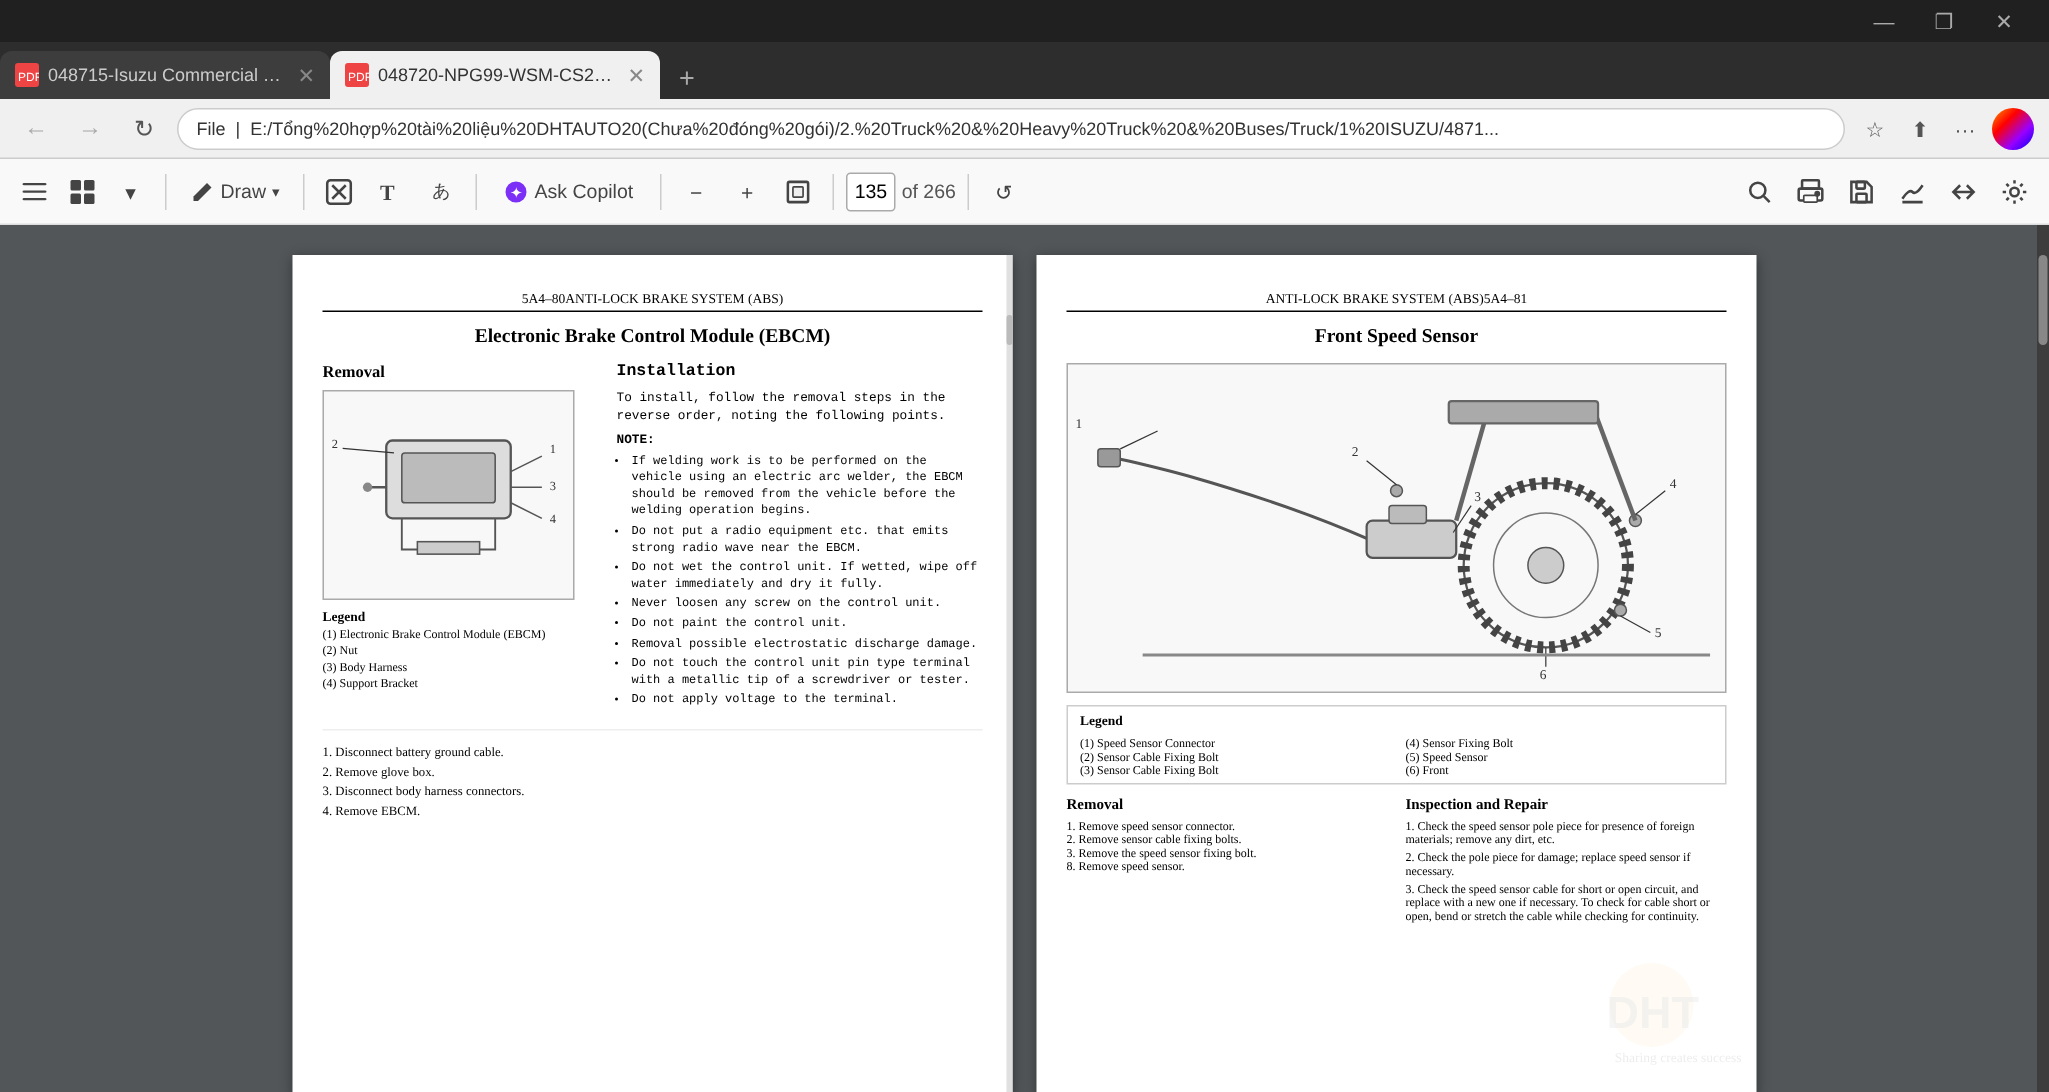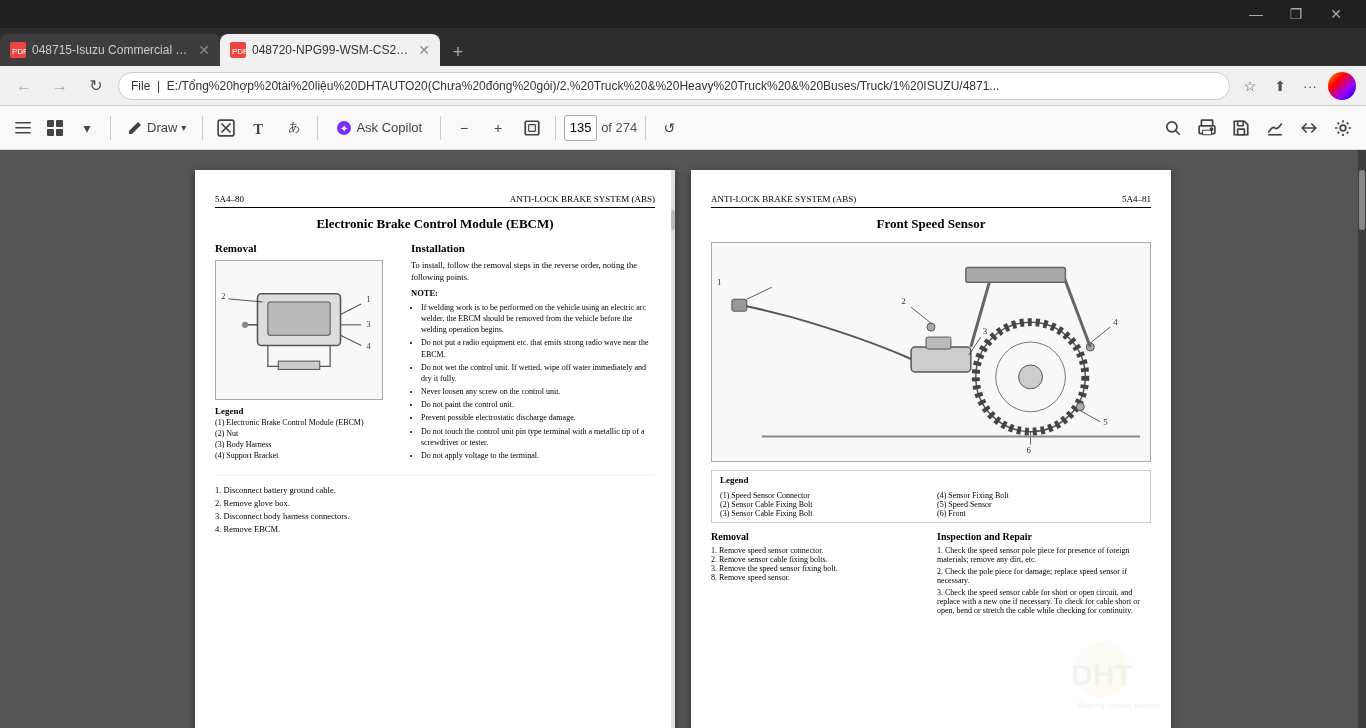--- a/index.html
+++ b/index.html
@@ -34,26 +34,26 @@
 
     
     .pdf-area { display: flex; height: calc(728px - 38px - 40px - 44px); background: #525659; overflow: hidden; position: relative; }
     .pdf-scroll { flex: 1; overflow-y: auto; display: flex; justify-content: center; padding: 20px; gap: 20px; }
     .pdf-pages { display: flex; gap: 16px; align-items: flex-start; }
 
     
     .pdf-page { background: white; width: 480px; min-height: 560px; box-shadow: 0 2px 8px rgba(0,0,0,0.4); position: relative; padding: 24px 20px; font-family: 'Times New Roman', serif; }
 
     
-    .page-header { display: flex; justify-content: space-between; align-items: center; border-bottom: 1px solid #000; margin-bottom: 8px; padding-bottom: 3px; font-size: 9px; }
+    .page-header { display: flex; justify-content: center; align-items: center; border-bottom: 1px solid #000; margin-bottom: 8px; padding-bottom: 3px; font-size: 9px; }
     .section-title { font-size: 13px; font-weight: bold; text-align: center; margin-bottom: 10px; }
     .sub-section { font-size: 11px; font-weight: bold; margin-bottom: 6px; }
     .content-columns { display: flex; gap: 16px; }
     .col-left { width: 180px; }
-    .col-right { flex: 1; }
+    .col-right { flex: 1; font-family: Liberation Mono, monospace; }
     .diagram-box { border: 1px solid #aaa; width: 168px; height: 140px; display: flex; align-items: center; justify-content: center; margin-bottom: 6px; background: #f8f8f8; overflow: hidden; }
     .diagram-box svg { width: 100%; height: 100%; }
     .legend-section { font-size: 8px; margin-top: 6px; }
     .legend-title { font-weight: bold; font-size: 9px; }
     .legend-item { margin: 2px 0; }
     .install-text { font-size: 8.5px; line-height: 1.4; }
     .note-label { font-weight: bold; font-size: 8.5px; }
     .bullet-list { padding-left: 10px; margin: 4px 0; }
     .bullet-list li { font-size: 8px; line-height: 1.4; margin: 2px 0; }
     .numbered-list { margin: 0 0; }
@@ -171,21 +171,21 @@
   <button class="tb-btn">+</button>
   <button class="tb-btn">
     <svg width="16" height="16" viewBox="0 0 16 16" fill="none" stroke="#444" stroke-width="1.5">
         <rect x="2" y="2" width="12" height="12" rx="1"></rect>
         <rect x="5" y="5" width="6" height="6" rx="0.5" fill="#eee" stroke="#444" stroke-width="1"></rect>
       </svg>
   </button>
   <div class="toolbar-sep"></div>
   <div class="page-input-wrap">
     <input class="page-input" value="135" style="">
-    <span class="page-of">of 274</span>
+    <span class="page-of">of 266</span>
   </div>
   <div class="toolbar-sep"></div>
   <button class="tb-btn" style="font-size:14px;">↺</button>
   <div class="tb-spacer"></div>
   <button class="tb-btn">
     <svg width="16" height="16" viewBox="0 0 16 16" fill="none" stroke="#444" stroke-width="1.5">
         <circle cx="7" cy="7" r="4.5"></circle>
         <line x1="10.5" y1="10.5" x2="14" y2="14"></line>
       </svg>
   </button>
@@ -268,21 +268,21 @@
           <div class="col-right">
             <div class="sub-section">Installation</div>
             <div class="install-text" style="margin-bottom:4px;">To install, follow the removal steps in the reverse order, noting the following points.</div>
             <div class="note-label">NOTE:</div>
             <ul class="bullet-list">
               <li>If welding work is to be performed on the vehicle using an electric arc welder, the EBCM should be removed from the vehicle before the welding operation begins.</li>
               <li>Do not put a radio equipment etc. that emits strong radio wave near the EBCM.</li>
               <li>Do not wet the control unit. If wetted, wipe off water immediately and dry it fully.</li>
               <li>Never loosen any screw on the control unit.</li>
               <li>Do not paint the control unit.</li>
-              <li>Prevent possible electrostatic discharge damage.</li>
+              <li>Removal possible electrostatic discharge damage.</li>
               <li>Do not touch the control unit pin type terminal with a metallic tip of a screwdriver or tester.</li>
               <li>Do not apply voltage to the terminal.</li>
             </ul>
           </div>
         </div>
         <div class="numbered-list" style="margin-top:10px;border-top:1px solid #eee;padding-top:6px;">
           <div class="numbered-item">1. Disconnect battery ground cable.</div>
           <div class="numbered-item">2. Remove glove box.</div>
           <div class="numbered-item">3. Disconnect body harness connectors.</div>
           <div class="numbered-item">4. Remove EBCM.</div>

